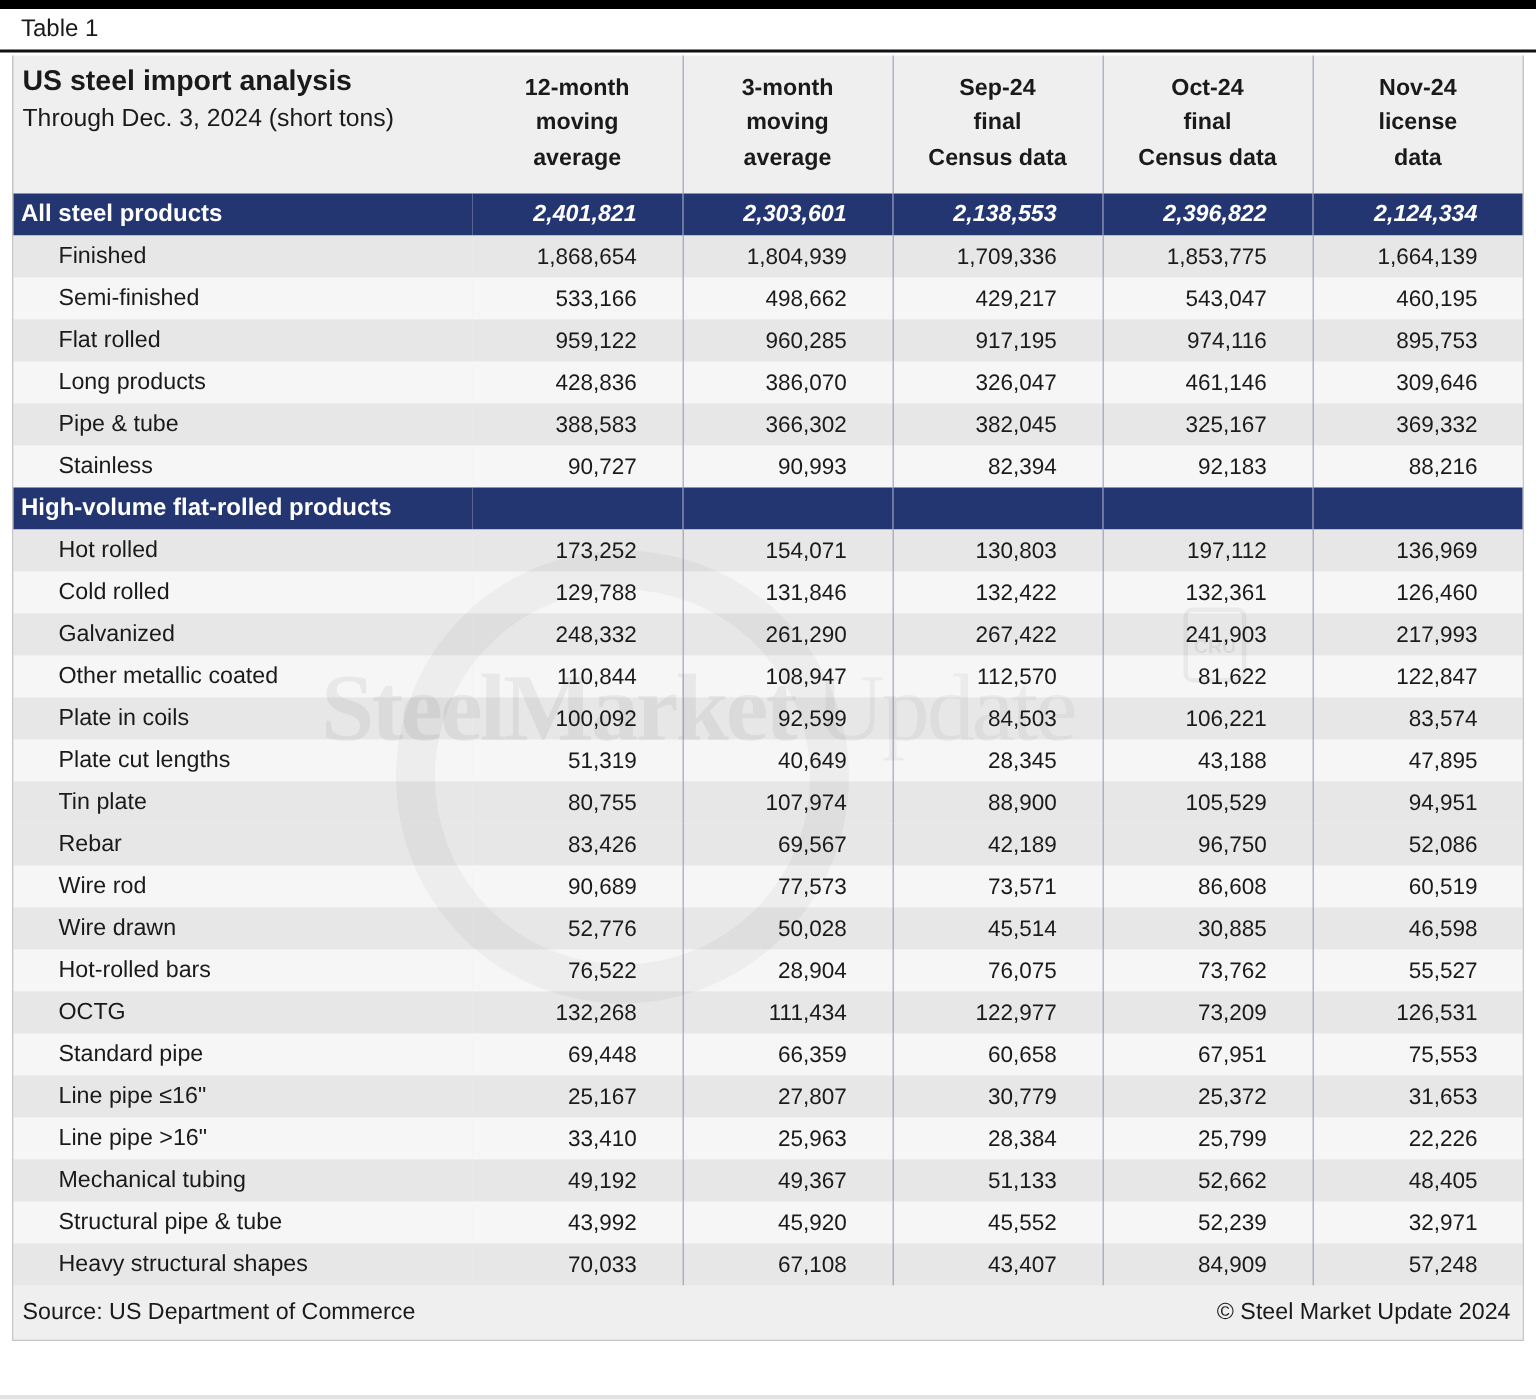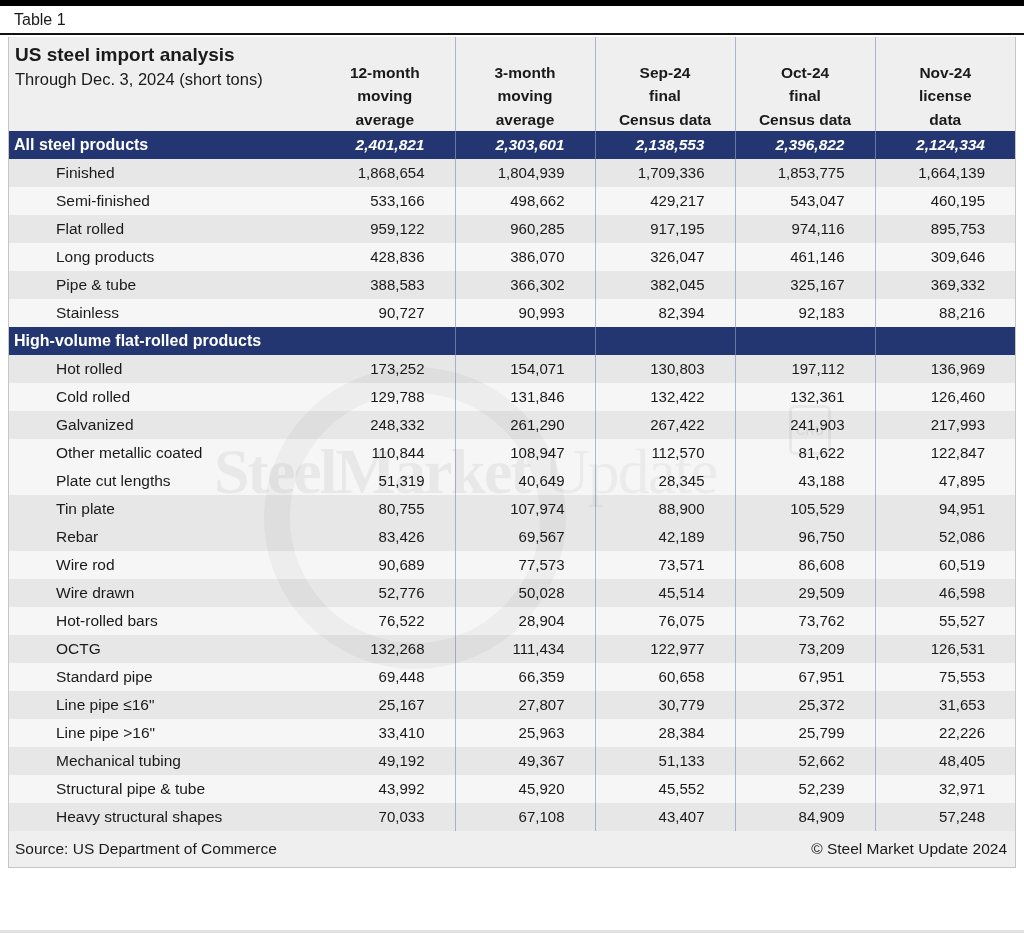--- a/index.html
+++ b/index.html
@@ -15,24 +15,24 @@
 
   table{border-collapse:collapse;table-layout:fixed;width:1006px;}
   col.c-label{width:306px;}
   col.c-num{width:140px;}
 
   th{font-weight:bold;vertical-align:top;padding:0;}
   th.title-cell{text-align:left;vertical-align:top;padding:6px 4px 4px 6px;height:82px;margin-left:42px;}
   .tbl-title{font-size:19px;font-weight:bold;line-height:1.25;}
   .tbl-subtitle{font-size:16.5px;font-weight:normal;line-height:1.3;margin-top:2px;}
   th.col-head{font-size:15.5px;text-align:center;white-space:pre-line;
-              line-height:1.5;padding-top:24px;}
+              line-height:1.5;padding-top:10px;}
 
   td{font-size:15.5px;height:28px;padding:0;vertical-align:middle;}
-  td.label{text-align:left;padding-left:47px;}
+  td.label{text-align:left;padding-left:30px;}
   td.num{text-align:right;padding-right:30px;font-size:15px;}
 
   tr.dark td{background:#e7e7e7;}
   tr.light td{background:#f6f6f6;}
 
   tr.total td, tr.section td{background:#243671;color:#fff;font-weight:bold;margin-left:36px;}
   tr.total td.label, tr.section td.label{padding-left:5px;font-size:16px;}
   tr.total td.num{font-size:15.5px;font-style:italic;}
 
   
@@ -189,20 +189,28 @@
           <td class="num div">217,993</td>
         </tr>
         <tr class="light">
           <td class="label">Other metallic coated</td>
           <td class="num">110,844</td>
           <td class="num div">108,947</td>
           <td class="num div">112,570</td>
           <td class="num div">81,622</td>
           <td class="num div">122,847</td>
         </tr>
+        <tr class="dark">
+          <td class="label">Plate in coils</td>
+          <td class="num">100,092</td>
+          <td class="num div">92,599</td>
+          <td class="num div">84,503</td>
+          <td class="num div">106,221</td>
+          <td class="num div">83,574</td>
+        </tr>
         <tr class="light">
           <td class="label">Plate cut lengths</td>
           <td class="num">51,319</td>
           <td class="num div">40,649</td>
           <td class="num div">28,345</td>
           <td class="num div">43,188</td>
           <td class="num div">47,895</td>
         </tr>
         <tr class="dark">
           <td class="label">Tin plate</td>
@@ -226,21 +234,21 @@
           <td class="num div">77,573</td>
           <td class="num div">73,571</td>
           <td class="num div">86,608</td>
           <td class="num div">60,519</td>
         </tr>
         <tr class="dark">
           <td class="label">Wire drawn</td>
           <td class="num">52,776</td>
           <td class="num div">50,028</td>
           <td class="num div">45,514</td>
-          <td class="num div">29,509</td>
+          <td class="num div">30,885</td>
           <td class="num div">46,598</td>
         </tr>
         <tr class="light">
           <td class="label">Hot-rolled bars</td>
           <td class="num">76,522</td>
           <td class="num div">28,904</td>
           <td class="num div">76,075</td>
           <td class="num div">73,762</td>
           <td class="num div">55,527</td>
         </tr>

